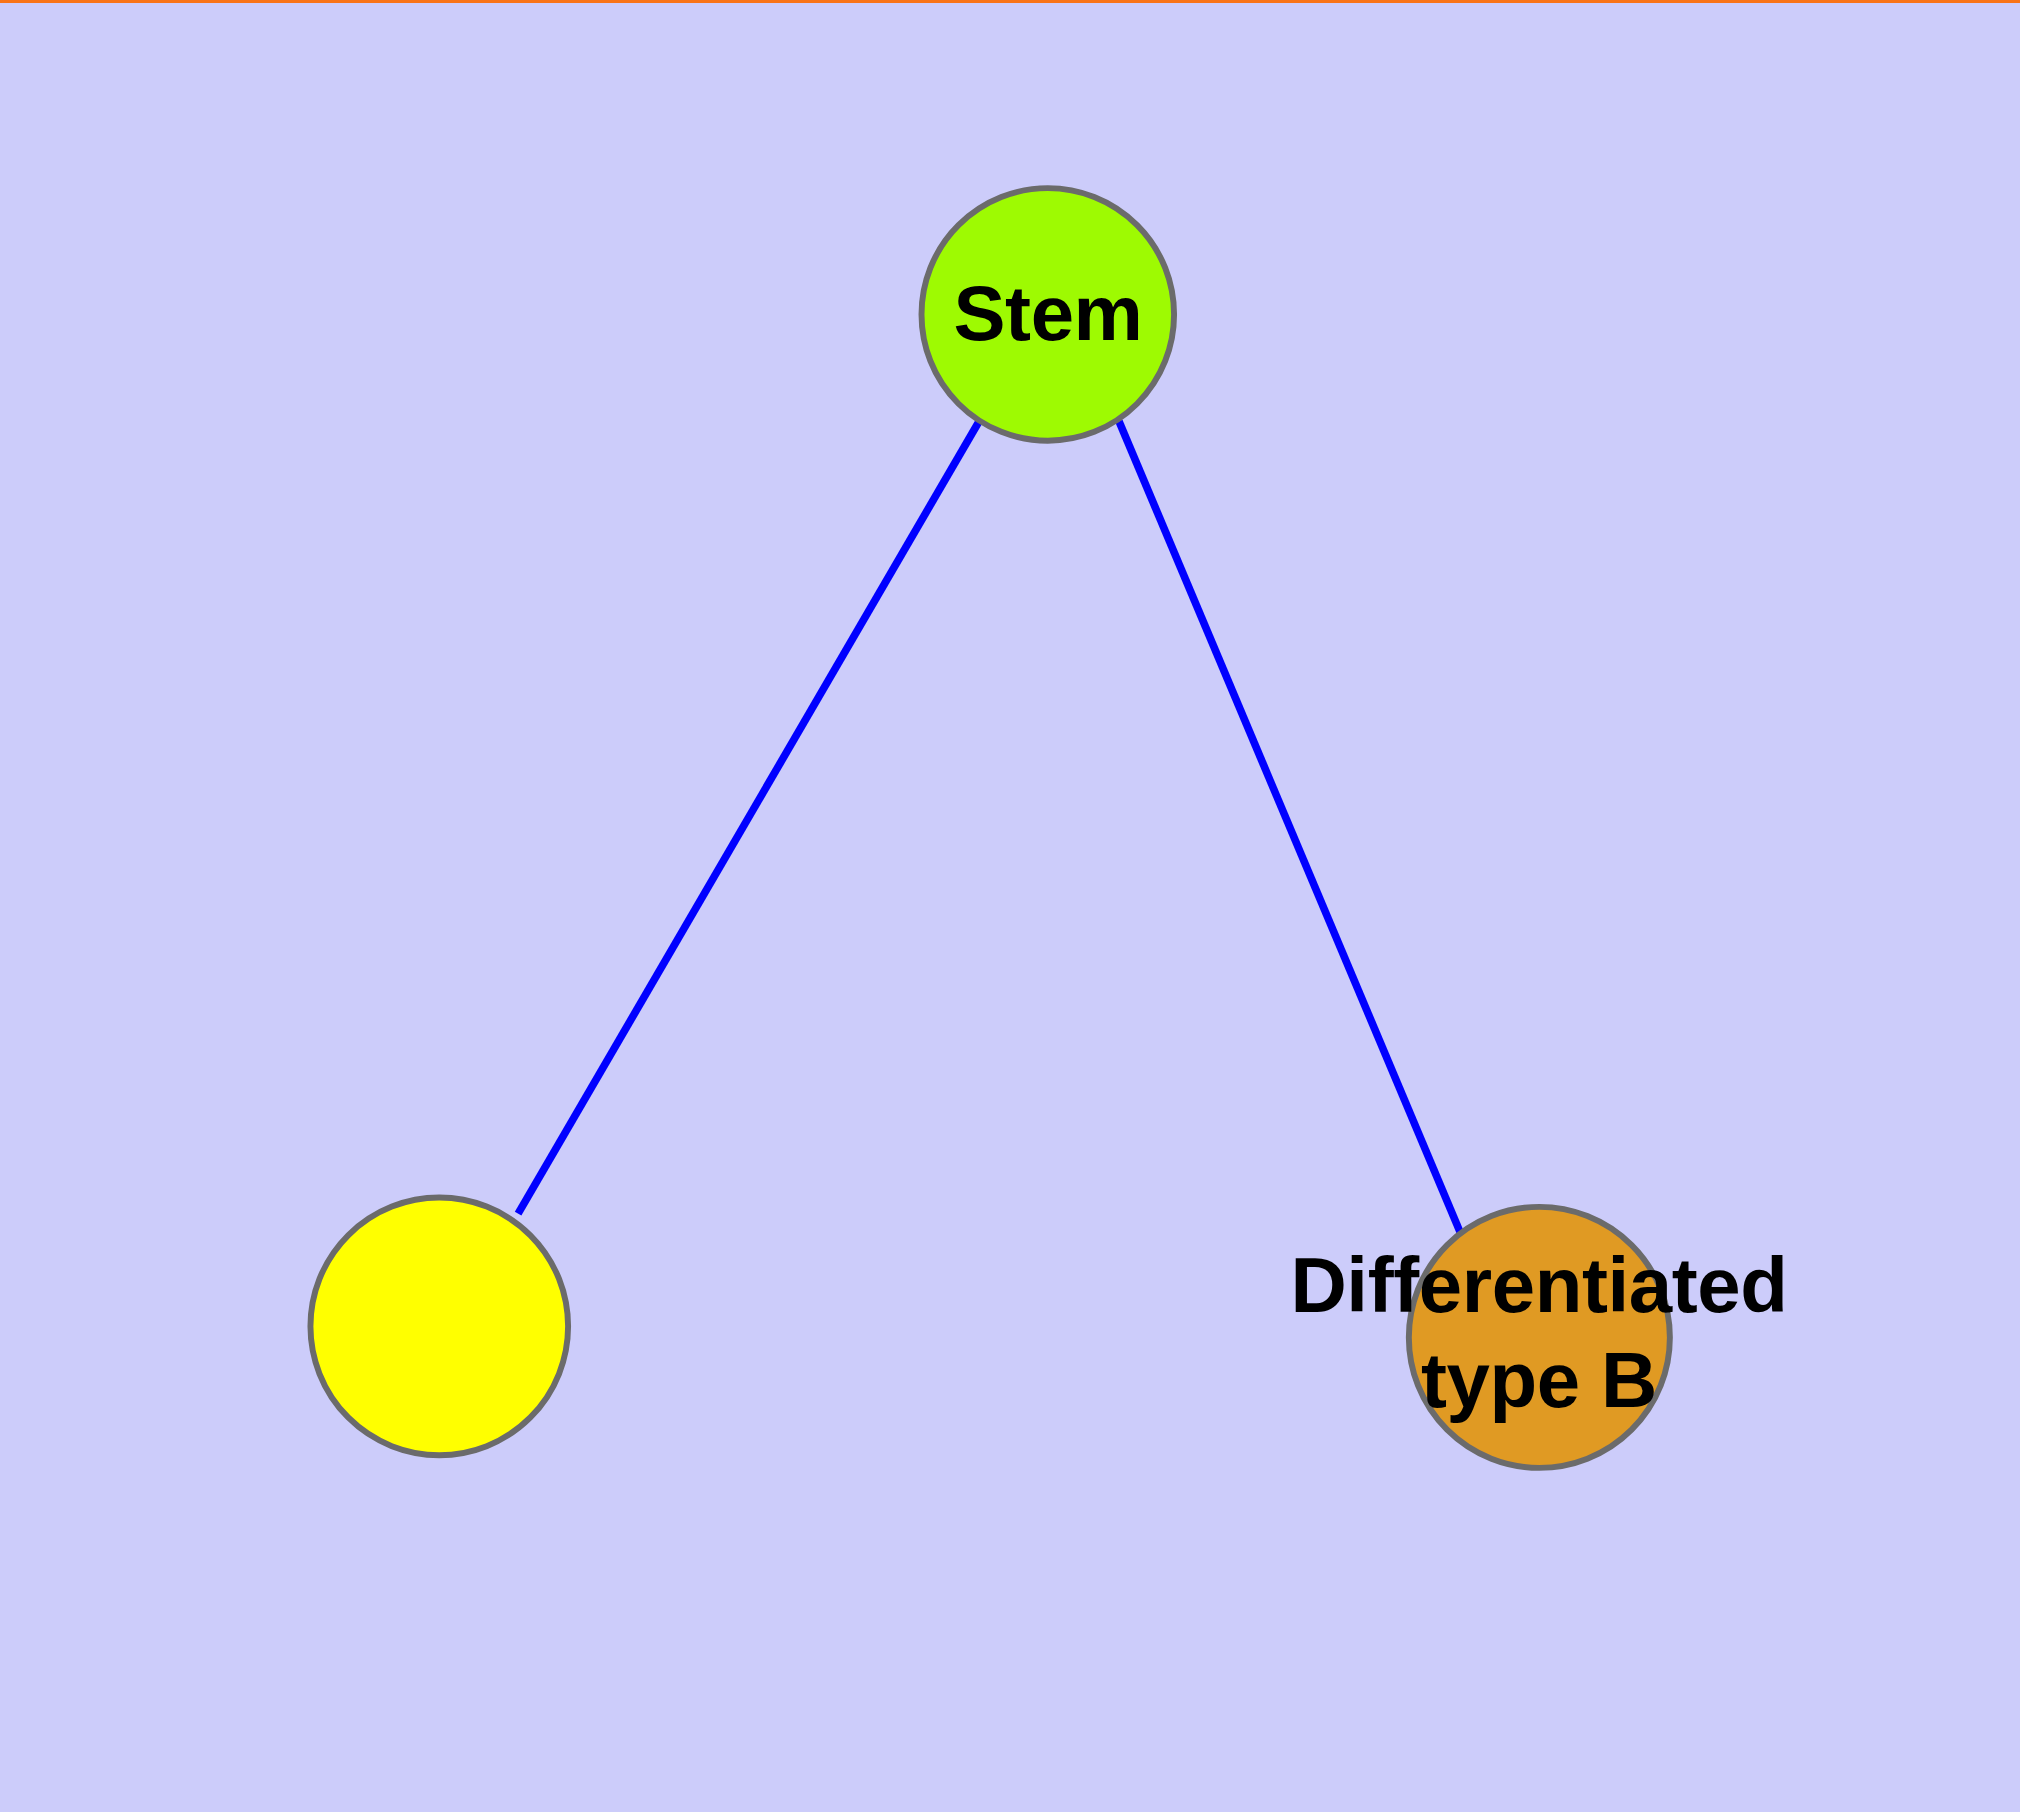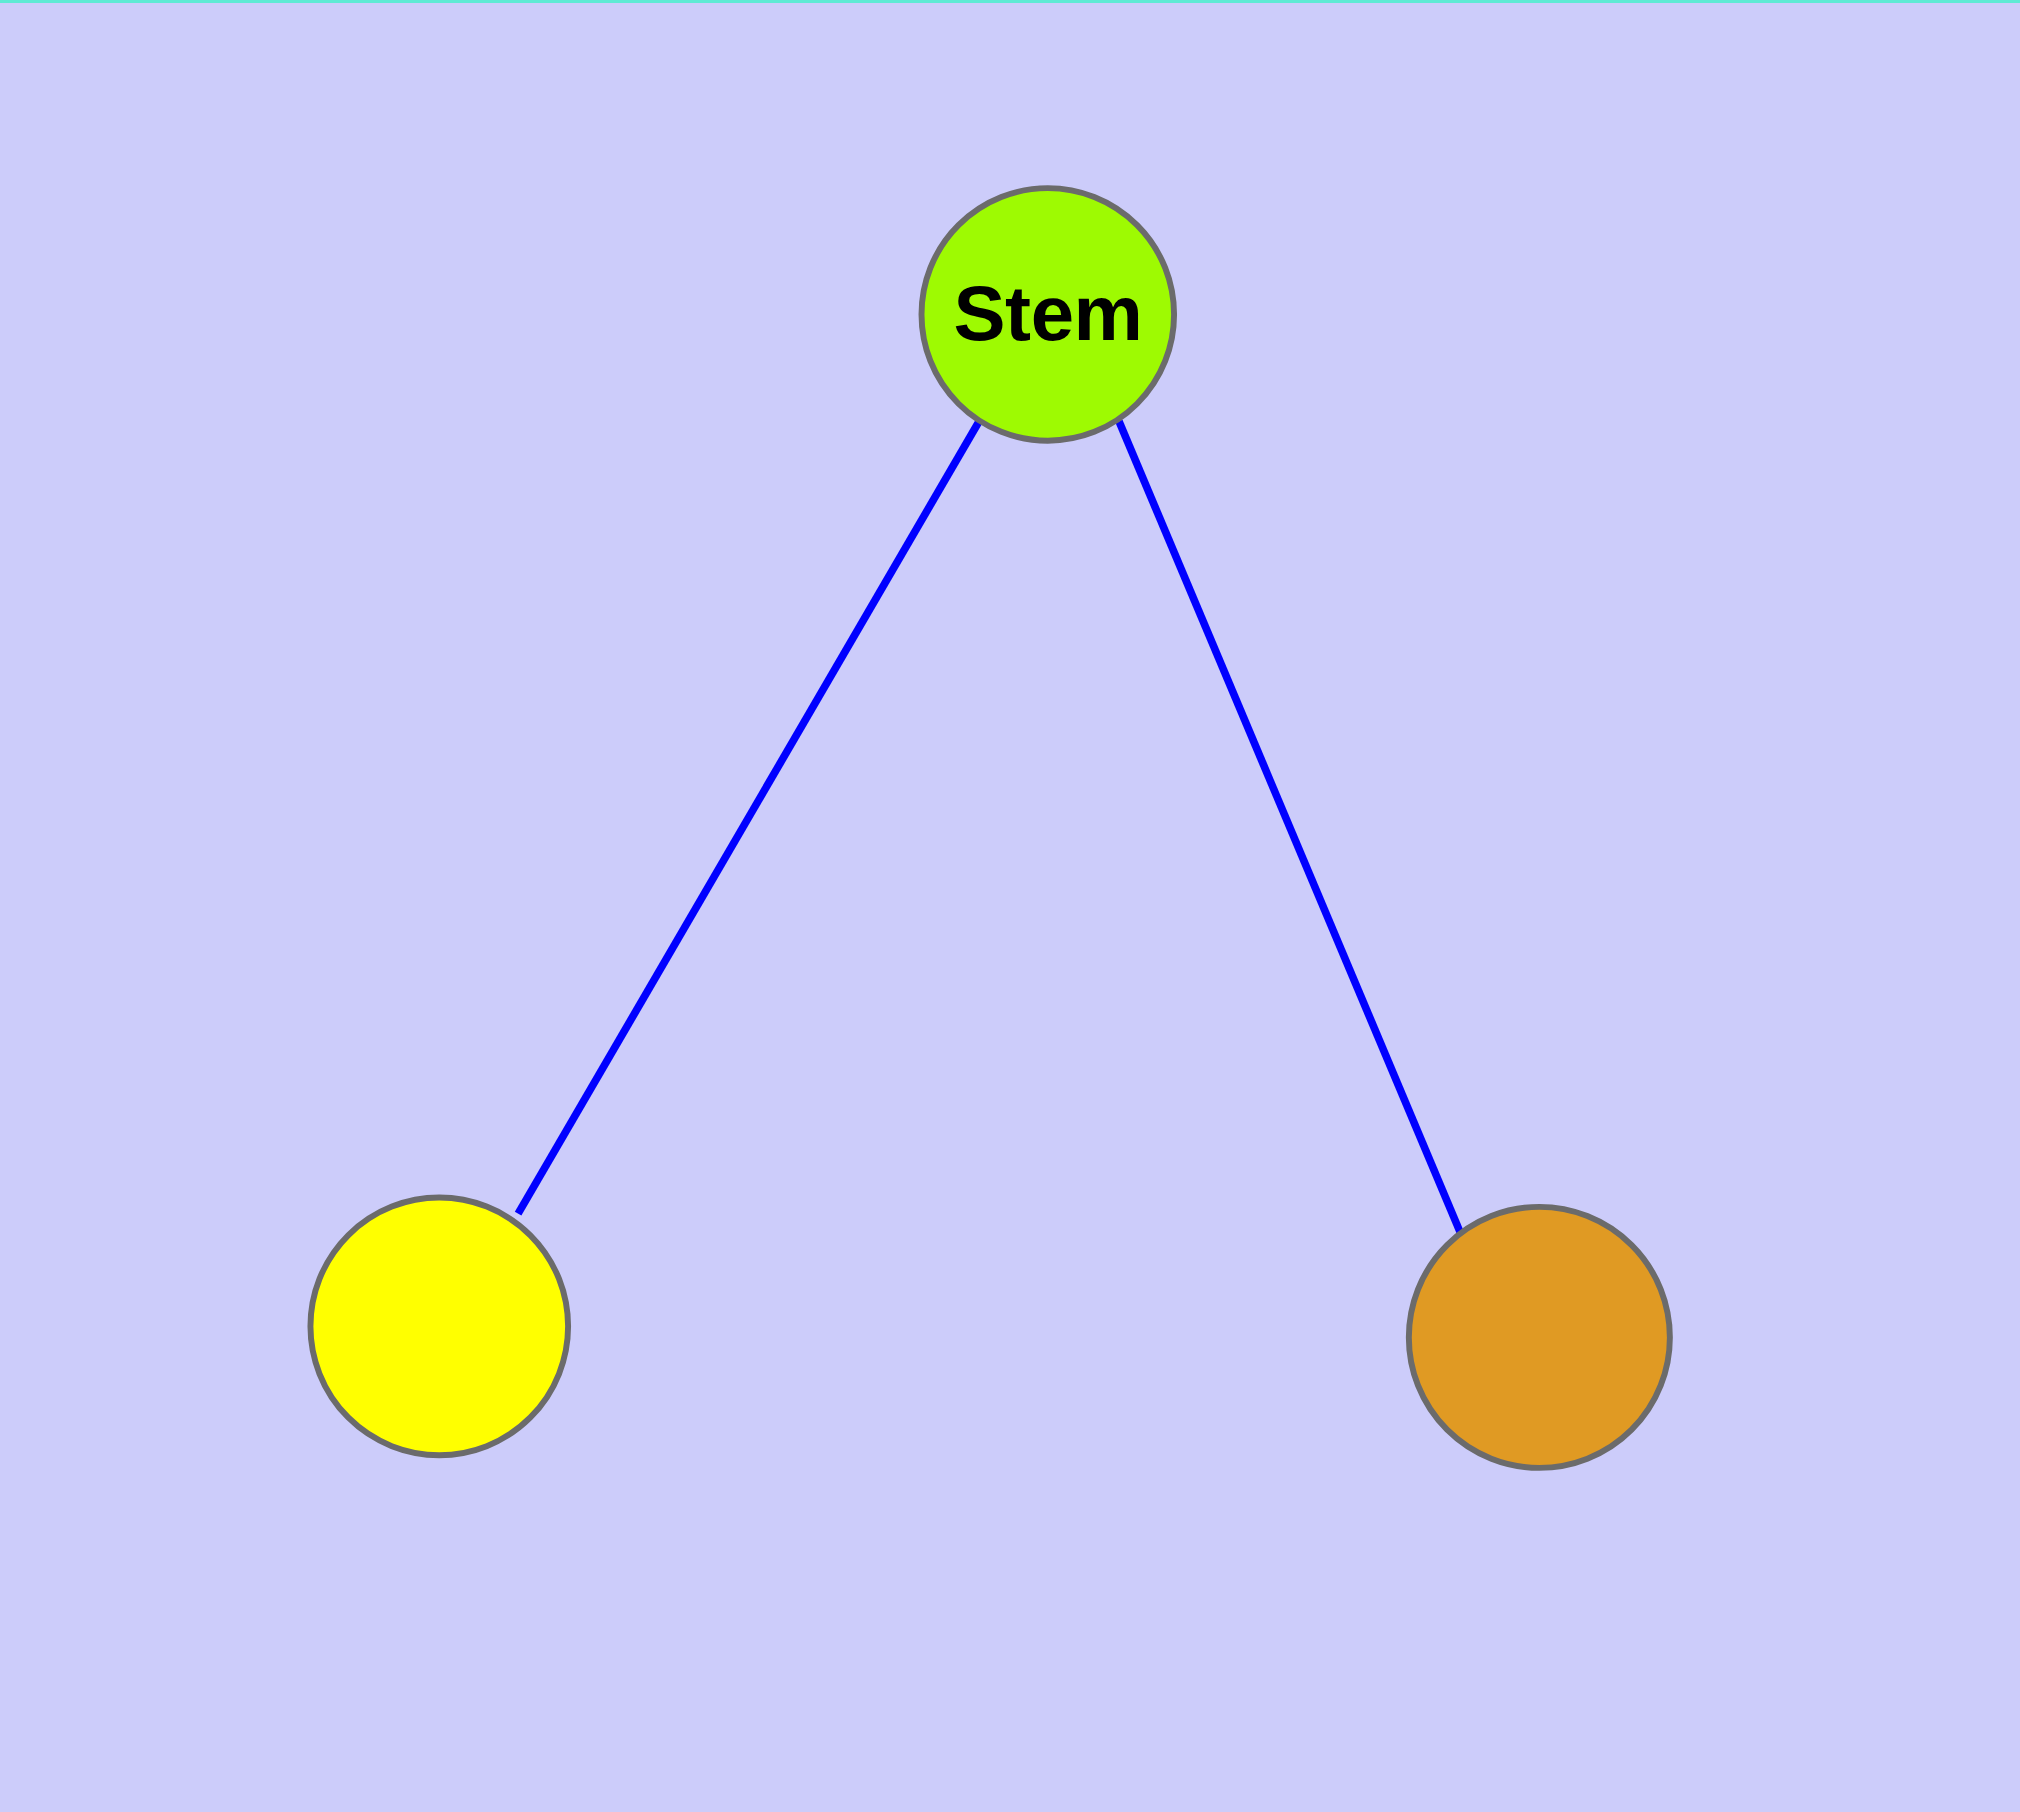--- a/index.html
+++ b/index.html
@@ -5,21 +5,21 @@
   html, body {
     margin: 0;
     padding: 0;
     background: #ffffff;
   }
   #stage {
     position: relative;
     width: 2021px;
     height: 1812px;
     overflow: hidden;
-    background: #5eead4;
+    background: #f97316;
     font-family: "Liberation Sans", "DejaVu Sans", sans-serif;
   }
   #canvas-bg {
     position: absolute;
     left: 0;
     top: 3.4px;
     width: 2021px;
     height: 1809px;
     background: #ccccfa;
   }
@@ -60,15 +60,17 @@
     <g id="node-layer">
       <circle id="node-stem" cx="1236" cy="371" r="149" fill="#9efa02" stroke="#6b6b6b" stroke-width="7"></circle>
       <circle id="node-type-a" cx="518" cy="1565" r="152" fill="#ffff00" stroke="#6b6b6b" stroke-width="7"></circle>
       <circle id="node-type-b" cx="1816" cy="1578" r="154" fill="#e09a23" stroke="#6b6b6b" stroke-width="7"></circle>
     </g>
   </svg>
 
   <div id="label-stem" class="node-label" style="left: 1048px; top: 314px; color: rgb(0, 0, 0);">Stem</div>
 
 
+  <div id="label-type-b" class="node-label" style="left: 1539px; top: 1333px; color: rgb(0, 0, 0);"><span>Differentiated</span>
+<span>type B</span></div>
 
 </div>
 
 
 </body></html>

